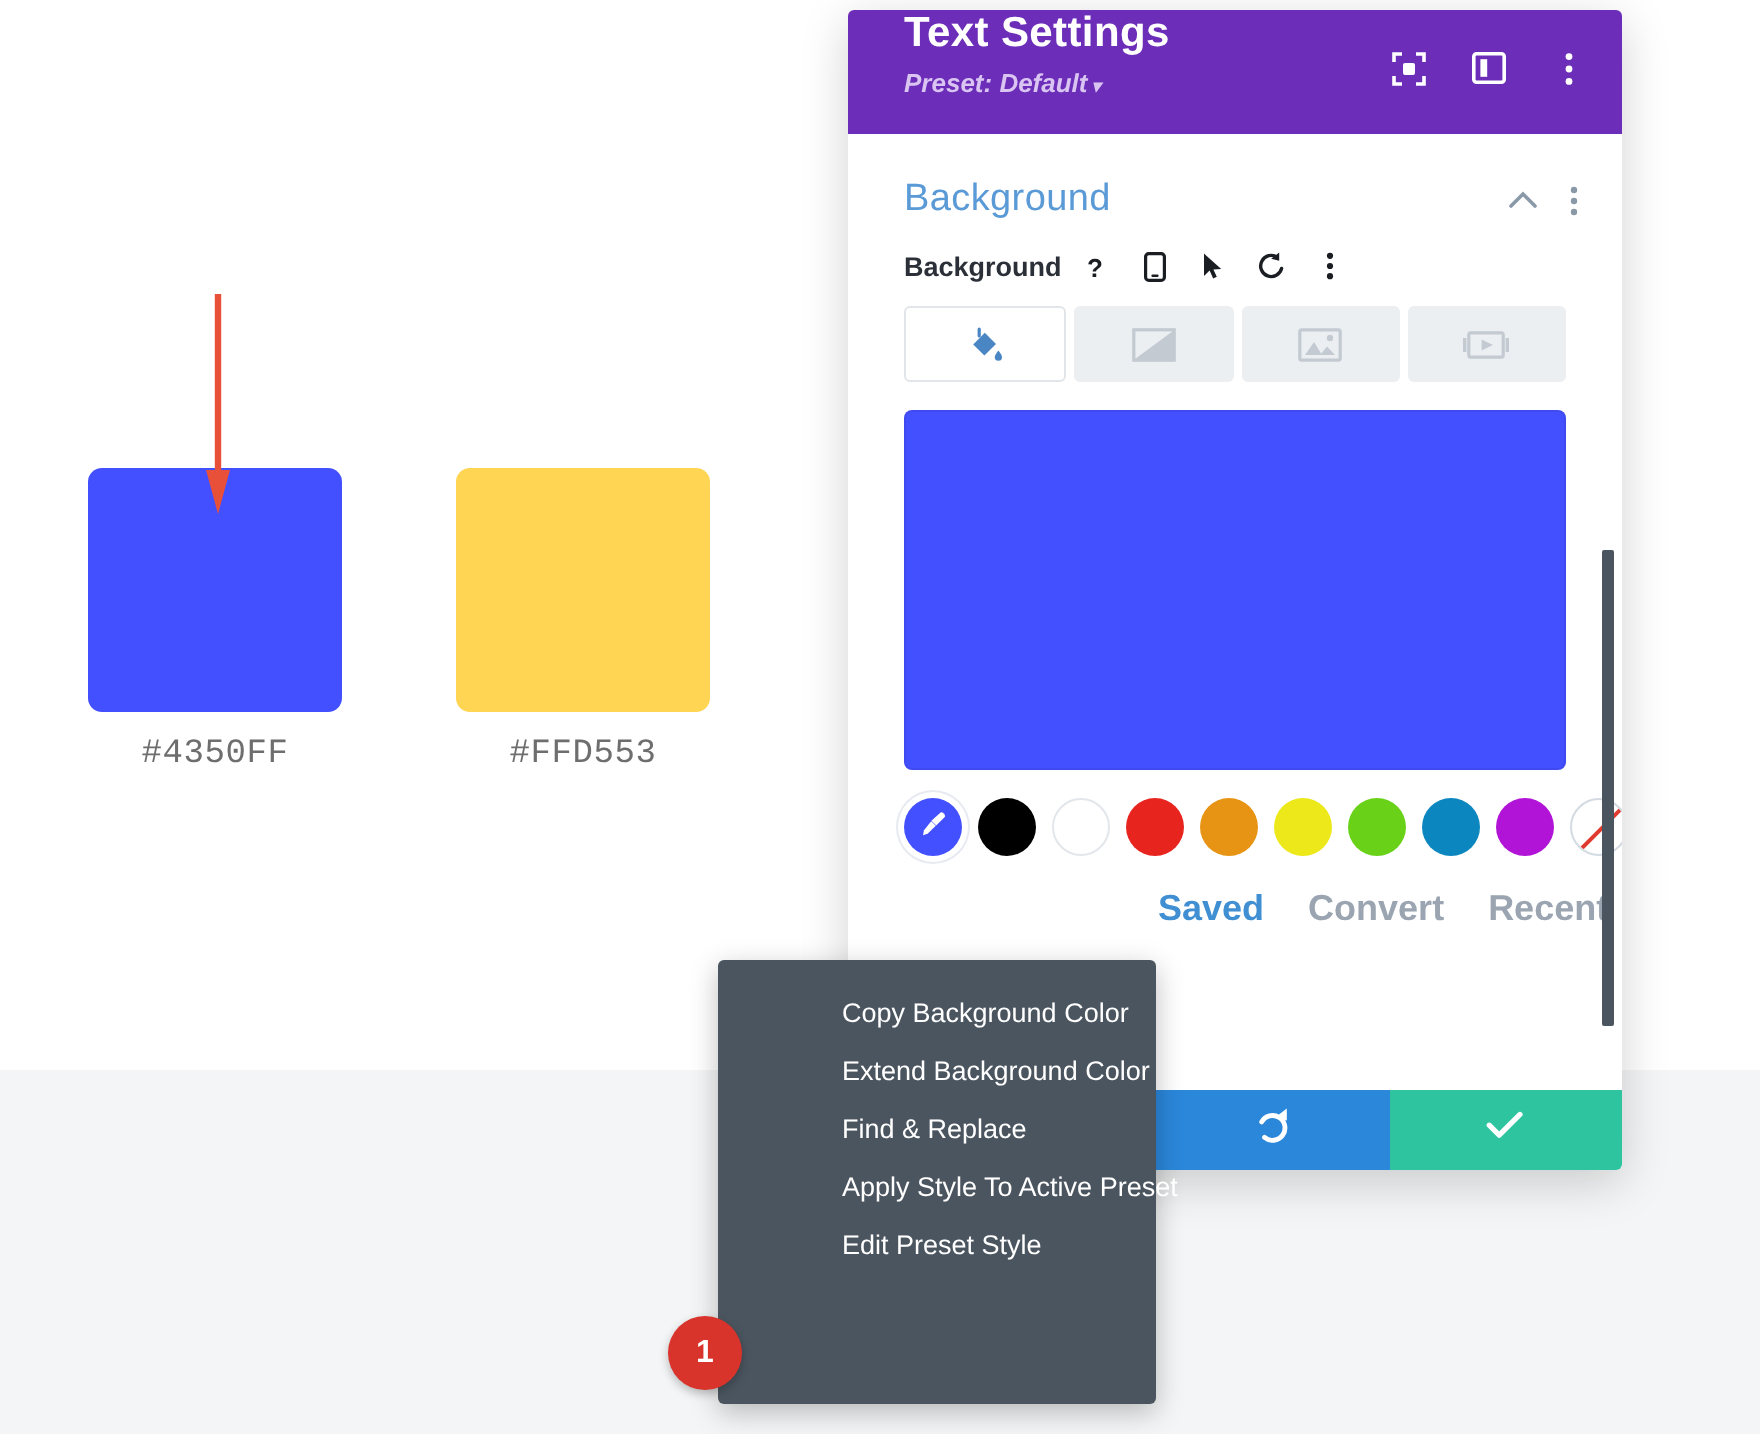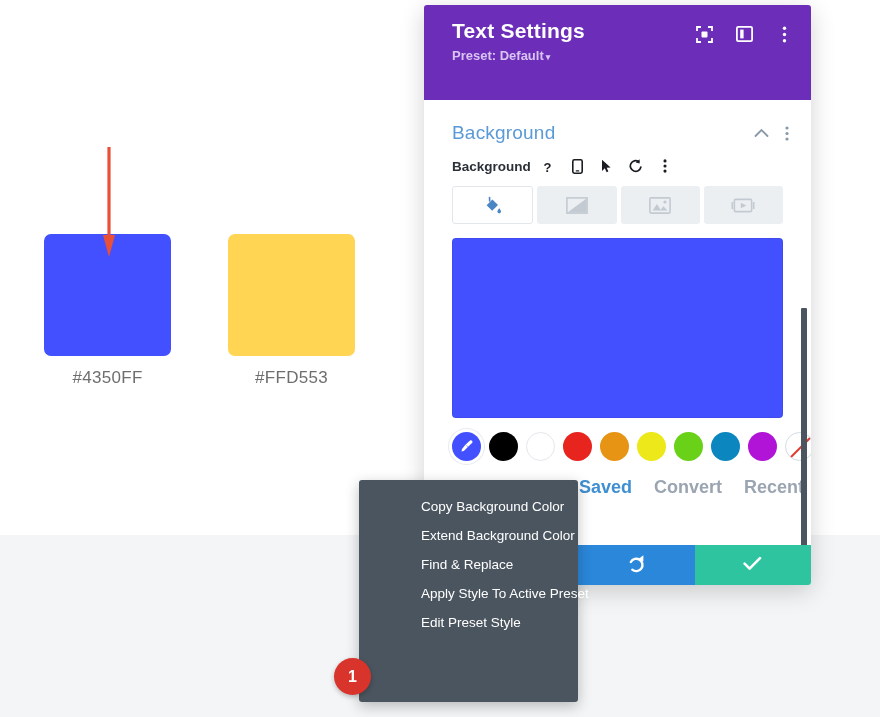--- a/index.html
+++ b/index.html
@@ -15,41 +15,41 @@
   .bg-top { position: absolute; left:0; top:0; width:880px; height:535px; background:#ffffff; }
   .bg-bottom { position: absolute; left:0; top:535px; width:880px; height:182px; background:#f4f5f6; }
 
   
   .swatch-demo { position:absolute; left:44px; top:234px; }
   .sw-card { position:absolute; width:127px; height:122px; border-radius:7px; }
   .sw-blue { left:0; top:0; }
   .sw-yellow { left:184px; top:0; }
   .sw-label {
     position:absolute; top:134px; width:127px; text-align:center;
-    font-size:17px; color:#6e6e6e; letter-spacing:0.3px;
+    font-size:17px; color:#6e6e6e; letter-spacing:0.3px;font-family:Liberation Mono, monospace;
   }
   .sw-label-blue { left:0; }
   .sw-label-yellow { left:184px; }
 
   
   .arrow { position:absolute; left:103px; top:147px; width:12px; height:110px; }
 
   
   .modal {
     position:absolute; left:424px; top:5px; width:387px; height:580px;
     background:#ffffff;
     box-shadow: 0 6px 24px rgba(0,0,0,0.18);
     border-radius:3px;
     overflow:hidden;
   }
   .modal-header {
-    height:95px; background:#6C2EB9; padding:14px 18px 0 28px; position:relative;
+    height:62px; background:#6C2EB9; padding:0 18px 0 28px; position:relative;
   }
   .modal-title { color:#ffffff; font-size:21px; font-weight:bold; letter-spacing:0.2px; }
-  .modal-preset { color:#d9c4f2; font-size:13px; margin-top:5px; font-weight:bold; }
+  .modal-preset { color:#d9c4f2; font-size:13px; margin-top:5px; font-weight:bold;font-style:italic; }
   .modal-preset .caret { font-size:9px; margin-left:2px; }
   .header-icons { position:absolute; right:18px; top:20px; display:flex; gap:22px; align-items:center; }
   .hicon { width:18px; height:18px; display:flex; align-items:center; justify-content:center; cursor:pointer; }
   .hicon svg { display:block; }
 
   .tabbar { height:40px; background:#7B36C9; display:flex; }
   .tab {
     flex:0 0 auto; display:flex; align-items:center; justify-content:center;
     color:#ffffff; font-size:14.5px; font-weight:bold; cursor:pointer;
     height:40px; padding:0 22px;

